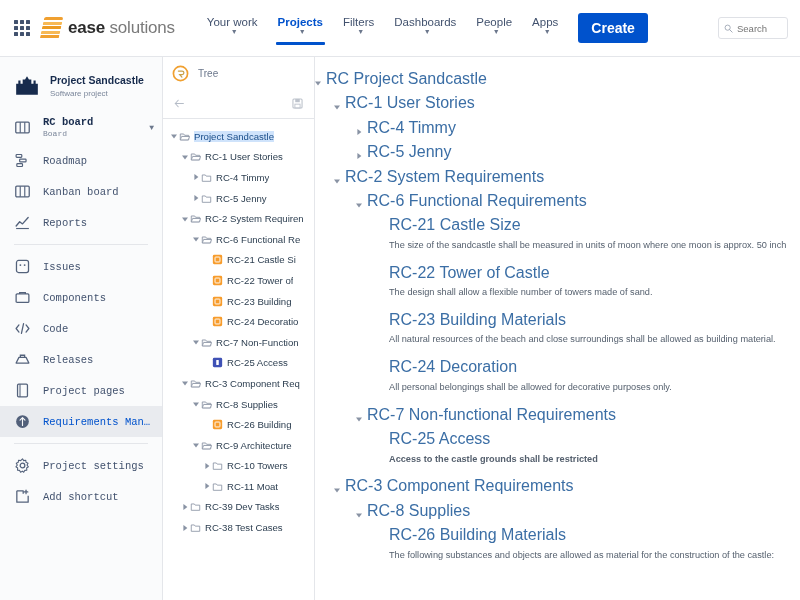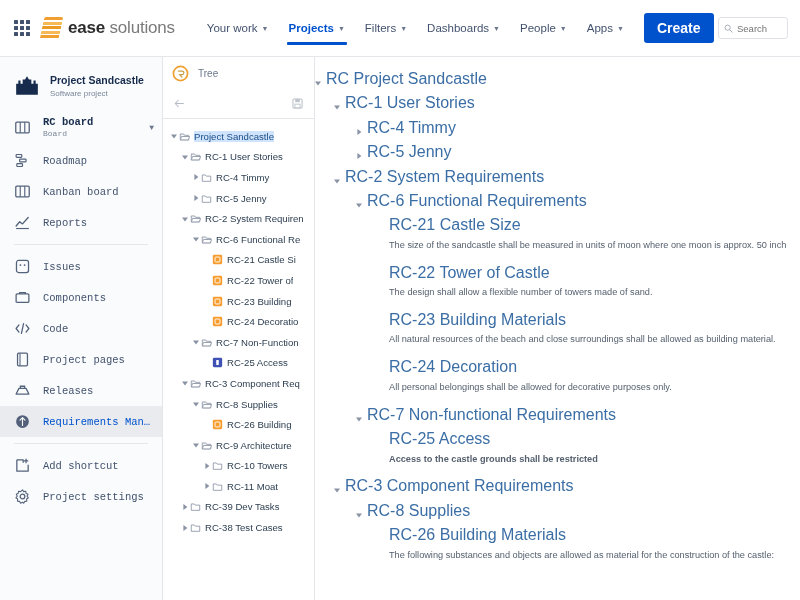--- a/index.html
+++ b/index.html
@@ -35,21 +35,21 @@
   .brand-mark i.l2{ top:9px; background:#eb9a22;}
   .brand-mark i.l3{ top:13.5px; background:#f7b955;}
   .brand-mark i.l4{ top:18px; background:#f0a030;}
   .brand-text { font-size: 17px; color: #5a5a5a; letter-spacing: -0.2px; white-space: nowrap;}
   .brand-text b { color: #2c2c2c; font-weight: 700; }
   .brand-text span { font-weight: 400; color:#7a7a7a; }
 
   .navitems { display: flex; align-items: center; height: 100%; }
   .navitem {
     position: relative; height: 100%; display: flex; align-items: center;
-    padding: 0 10px; font-size: 11.5px; color: #42526e; cursor: pointer; white-space: nowrap;
+    padding: 16px 10px; font-size: 11.5px; color: #42526e; cursor: pointer; white-space: nowrap; flex-direction: column;
   }
   .navitem .caret { margin-left: 4px; font-size: 7px; color: #6b778c; line-height:1; }
   .navitem.active { color: #0052cc; font-weight: 600; }
   .navitem.active::after {
     content:""; position:absolute; left:8px; right:8px; bottom: 11px; height:3px;
     background:#0052cc; border-radius:1px;
   }
   .create-btn {
     margin-left: 10px; background: #0052cc; color: #fff; font-size: 14px; font-weight: 600;
     padding: 6px 13px; border-radius: 3px; border: none; cursor: pointer; line-height: 1.3;
@@ -261,56 +261,56 @@
         <div class="nav-row">
           <svg class="ic" viewBox="0 0 24 24">
             <polyline points="7,7 3,12 7,17" fill="none" stroke="#42526e" stroke-width="1.8" stroke-linecap="round" stroke-linejoin="round"></polyline>
             <polyline points="17,7 21,12 17,17" fill="none" stroke="#42526e" stroke-width="1.8" stroke-linecap="round" stroke-linejoin="round"></polyline>
             <line x1="13.5" y1="5" x2="10.5" y2="19" stroke="#42526e" stroke-width="1.8" stroke-linecap="round"></line>
           </svg>
           <span class="lbl">Code</span>
         </div>
         <div class="nav-row">
           <svg class="ic" viewBox="0 0 24 24">
+            <path d="M3 17l4-8h10l4 8z" fill="none" stroke="#42526e" stroke-width="1.8" stroke-linejoin="round"></path>
+            <path d="M9 9V6h6v3" fill="none" stroke="#42526e" stroke-width="1.8"></path>
+          </svg>
+          <span class="lbl">Releases</span>
+        </div>
+        <div class="nav-row">
+          <svg class="ic" viewBox="0 0 24 24">
             <rect x="5" y="3" width="14" height="18" rx="1.6" fill="none" stroke="#42526e" stroke-width="1.8"></rect>
             <line x1="8.5" y1="3" x2="8.5" y2="21" stroke="#42526e" stroke-width="1.5"></line>
           </svg>
           <span class="lbl">Project pages</span>
         </div>
-        <div class="nav-row">
-          <svg class="ic" viewBox="0 0 24 24">
-            <path d="M3 17l4-8h10l4 8z" fill="none" stroke="#42526e" stroke-width="1.8" stroke-linejoin="round"></path>
-            <path d="M9 9V6h6v3" fill="none" stroke="#42526e" stroke-width="1.8"></path>
-          </svg>
-          <span class="lbl">Releases</span>
-        </div>
         <div class="nav-row selected">
           <svg class="ic" viewBox="0 0 24 24">
             <circle cx="12" cy="12" r="9" fill="#42526e"></circle>
             <path d="M12 6.5v11M12 6.5l3.5 3.5M12 6.5L8.5 10" fill="none" stroke="#fafbfc" stroke-width="1.6" stroke-linecap="round"></path>
           </svg>
           <span class="lbl">Requirements Managem...</span>
         </div>
       </div>
     <div class="nav-div"></div>
     <div id="sb-group3">
+        <div class="nav-row">
+          <svg class="ic" viewBox="0 0 24 24">
+            <circle cx="12" cy="12" r="3.3" fill="none" stroke="#42526e" stroke-width="1.8"></circle>
+            <path d="M12 2.5l1.6 2.6 3-.6.4 3 2.8 1.2-1.4 2.7 1.9 2.4-2.5 1.8.3 3-3 .3-1.4 2.7L12 20l-2.7 1.6-1.4-2.7-3-.3.3-3-2.5-1.8 1.9-2.4L3.2 8.7 6 7.5l.4-3 3 .6z" fill="none" stroke="#42526e" stroke-width="1.5" stroke-linejoin="round"></path>
+          </svg>
+          <span class="lbl">Project settings</span>
+        </div>
         <div class="nav-row">
           <svg class="ic" viewBox="0 0 24 24">
             <path d="M4 4h9v4M4 4v16h16v-9" fill="none" stroke="#42526e" stroke-width="1.8" stroke-linejoin="round"></path>
             <line x1="17" y1="3" x2="17" y2="8" stroke="#42526e" stroke-width="1.7" stroke-linecap="round"></line>
             <line x1="14.5" y1="5.5" x2="19.5" y2="5.5" stroke="#42526e" stroke-width="1.7" stroke-linecap="round"></line>
           </svg>
           <span class="lbl">Add shortcut</span>
-        </div>
-        <div class="nav-row">
-          <svg class="ic" viewBox="0 0 24 24">
-            <circle cx="12" cy="12" r="3.3" fill="none" stroke="#42526e" stroke-width="1.8"></circle>
-            <path d="M12 2.5l1.6 2.6 3-.6.4 3 2.8 1.2-1.4 2.7 1.9 2.4-2.5 1.8.3 3-3 .3-1.4 2.7L12 20l-2.7 1.6-1.4-2.7-3-.3.3-3-2.5-1.8 1.9-2.4L3.2 8.7 6 7.5l.4-3 3 .6z" fill="none" stroke="#42526e" stroke-width="1.5" stroke-linejoin="round"></path>
-          </svg>
-          <span class="lbl">Project settings</span>
         </div>
       </div>
   </div>
 
   <div class="treepanel">
     <div class="tree-head">
       <svg class="tlogo" viewBox="0 0 24 24">
         <circle cx="12" cy="12" r="10" fill="none" stroke="#f0a030" stroke-width="2.4"></circle>
         <path d="M9 8.5h5.2a2.6 2.6 0 0 1 0 5.2H11l3 3.4" fill="none" stroke="#c9a24a" stroke-width="1.8" stroke-linecap="round"></path>
       </svg>

